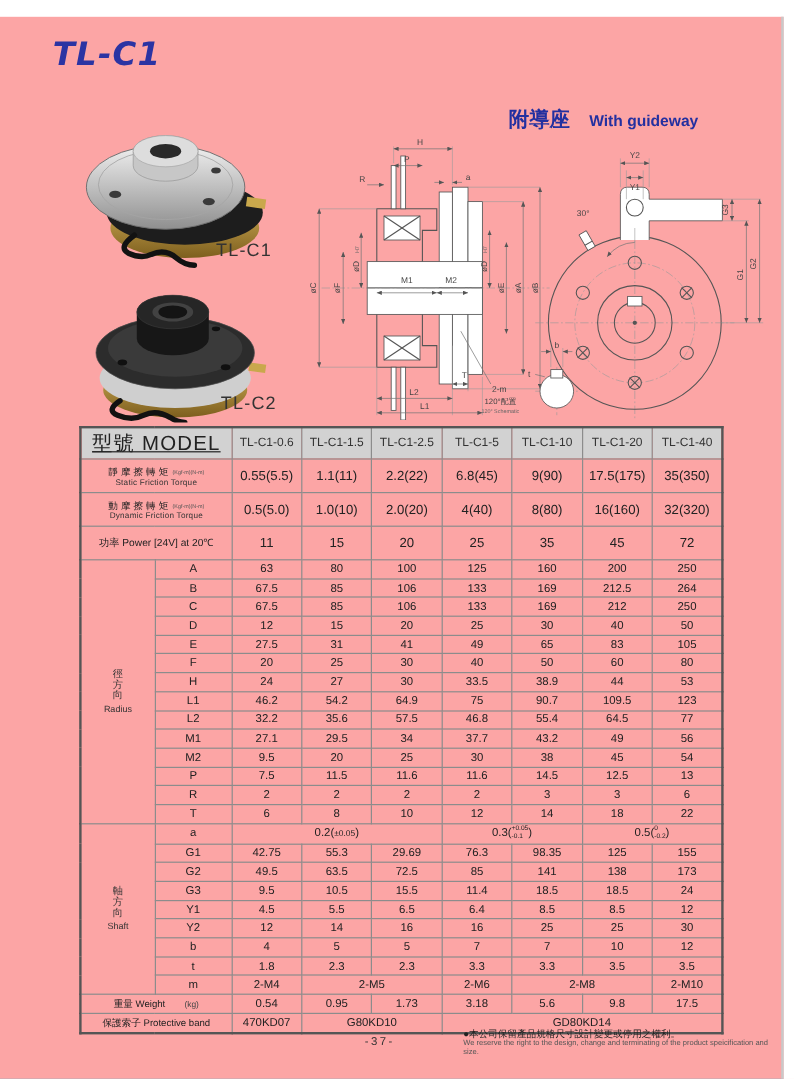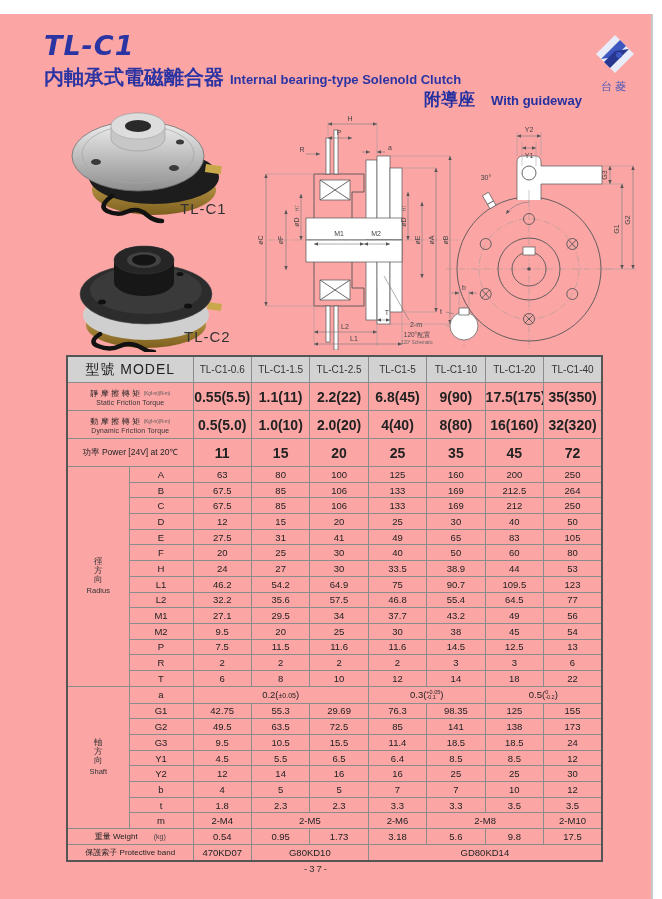--- a/index.html
+++ b/index.html
@@ -28,26 +28,26 @@
   .cl{stroke:#999;stroke-width:0.5;stroke-dasharray:7 2 1.5 2;fill:none;}
   text.dt{font:7px "Liberation Sans",sans-serif;fill:#444;}
   text.dts{font:4.5px "Liberation Sans",sans-serif;fill:#666;}
   text.dtt{font:6.5px "Liberation Sans",sans-serif;fill:#444;}
   
   table.spec{position:absolute;left:66px;top:341px;width:537px;border-collapse:collapse;
              table-layout:fixed;color:#222;border:2px solid #555;}
   table.spec td,table.spec th{border:1px solid #8c8c8c;text-align:center;vertical-align:middle;
              padding:0;overflow:hidden;}
   tr.r-hdr th{height:25px;background:#d2d2d2;font-weight:normal;}
-  .mh{font-size:14px;letter-spacing:1px;color:#222;}
+  .mh{font-size:17px;letter-spacing:1px;color:#222;text-decoration:underline;}
   .mc{font-size:10px;color:#333;}
   tr.r-big td{height:27px;}
   tr.r-sm td{height:14.7px;}
   tr.r-a td{height:16px;}
-  .vb{font-size:14px;font-weight:bold;}
+  .vb{font-size:11px;}
   .vs{font-size:9.5px;}
   .dims{font-size:9.5px;}
   .lz{font-size:8px;letter-spacing:2.5px;color:#222;white-space:nowrap;}
   .lu{font-size:4.5px;letter-spacing:0;margin-left:1px;vertical-align:1px;color:#555;}
   .le{font-size:6.8px;color:#333;letter-spacing:0.2px;}
   .lp{font-size:8.5px;color:#222;}
   .gzh{font-size:8.5px;line-height:9px;color:#333;}
   .gen{font-size:7.5px;color:#333;margin-top:2px;}
   .tol{display:inline-block;vertical-align:middle;text-align:left;font-size:5.5px;line-height:5.5px;}
   .tol span{display:block;}
@@ -60,32 +60,20 @@
   .fn-zh{font-size:8px;color:#222;line-height:9px;}
   .fn-en{font-size:6.3px;color:#555;line-height:7px;}
   .abs{position:absolute;}
 </style>
 </head>
 <body>
 
 <div class="sheet">
 
   <div class="t-title">TL-C1</div>
-  <div class="t-sub">
-    <span class="sub-zh">内軸承式電磁離合器</span><span class="sub-en">Internal bearing-type Solenold Clutch</span>
-  </div>
-  <div class="logo">
-    <svg width="40" height="40" viewBox="0 0 40 40">
-      <polygon points="20,1 39,20 20,39 1,20" fill="#e8ecf8"></polygon>
-      <path d="M6,25 L25,6 L31,12 L20,23 Z" fill="#3d56c0"></path>
-      <path d="M34,15 L15,34 L9,28 L20,17 Z" fill="#27368f"></path>
-      <circle cx="24" cy="21" r="3" fill="#3d56c0"></circle>
-    </svg>
-    <div class="brand">台菱</div>
-  </div>
   <div class="gw">
     <span class="gw-zh">附導座</span><span class="gw-en">With guideway</span>
   </div>
 
   <svg class="abs" style="left:56px;top:90px" width="176" height="122" viewBox="0 0 176 122">
     <defs>
       <linearGradient id="silv" x1="0" y1="0" x2="0" y2="1">
         <stop offset="0" stop-color="#efefef"></stop>
           <stop offset="1" stop-color="#8f8f8f"></stop>
       </linearGradient>
@@ -587,13 +575,17 @@
         <tr class="r-sm">
           <td class="bl" colspan="2">保護索子 Protective band</td>
           <td class="vs" colspan="1">470KD07</td>
           <td class="vs" colspan="2">G80KD10</td>
           <td class="vs" colspan="4">GD80KD14</td>
         </tr>
       </tbody>
     </table>
 
   <div class="pgnum">-37-</div>
+  <div class="fn">
+    <div class="fn-zh">●本公司保留產品規格尺寸設計變更或停用之權利。</div>
+    <div class="fn-en">We reserve the right to the design, change and terminating of the product speicification and size.</div>
+  </div>
 </div>
 
 </body></html>

